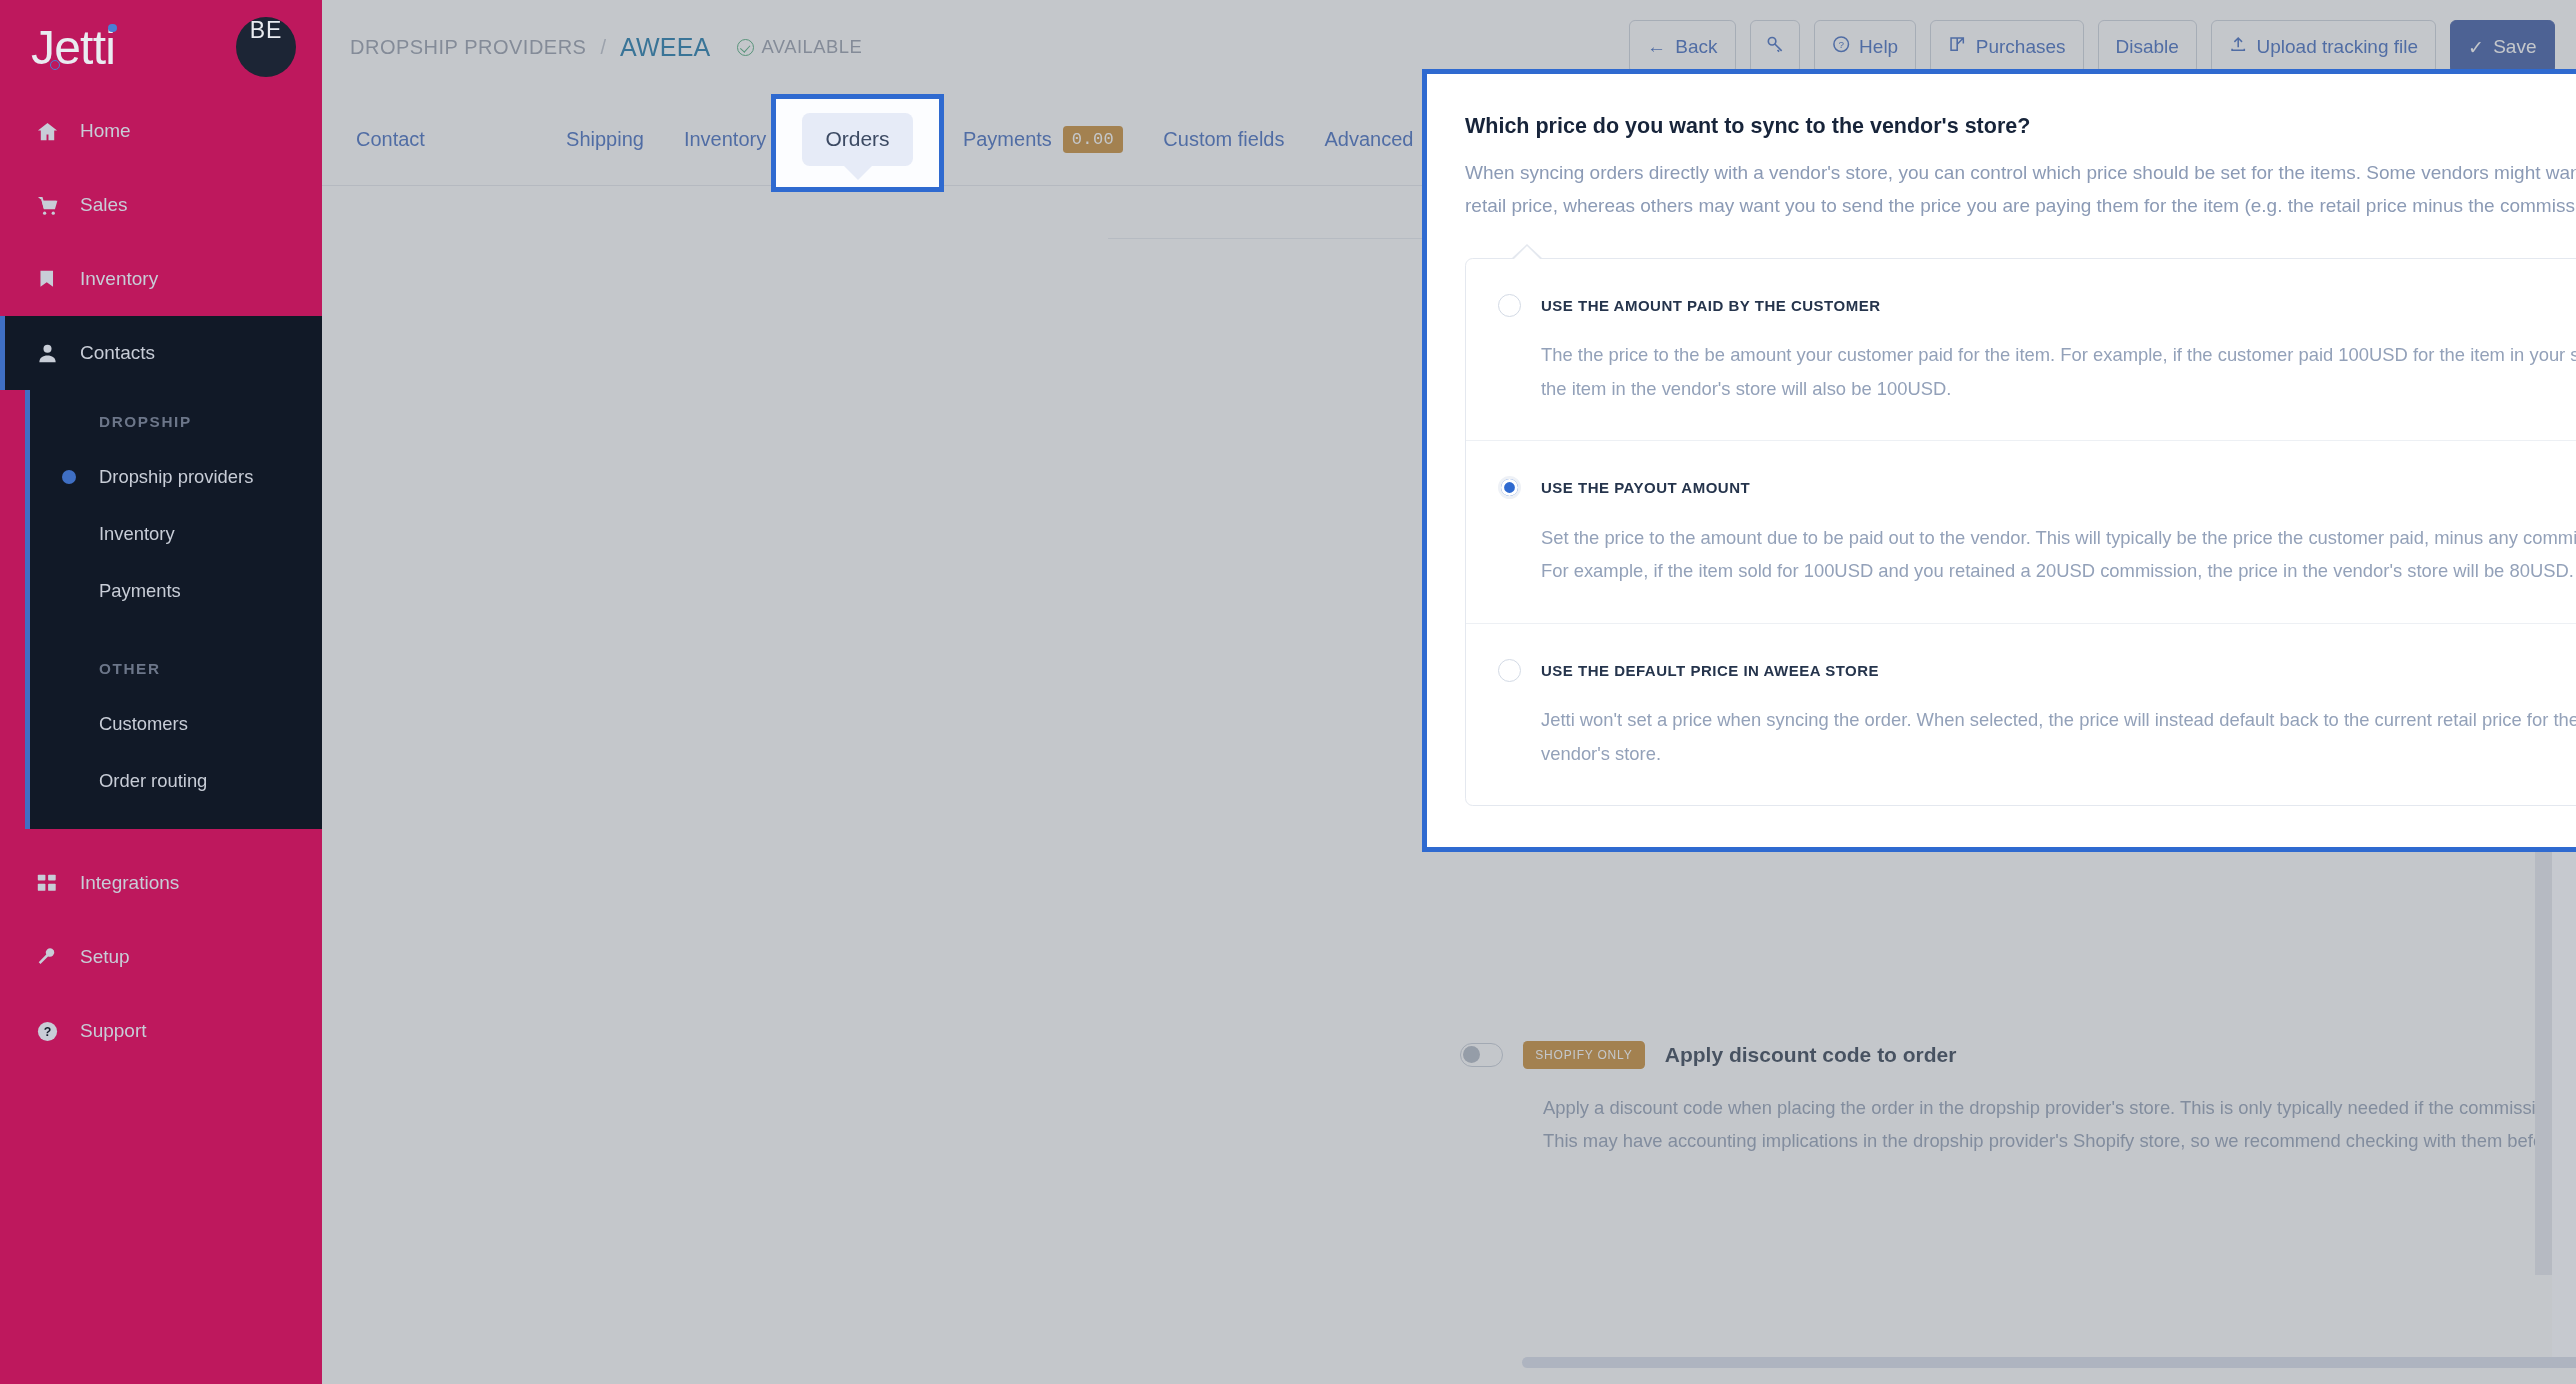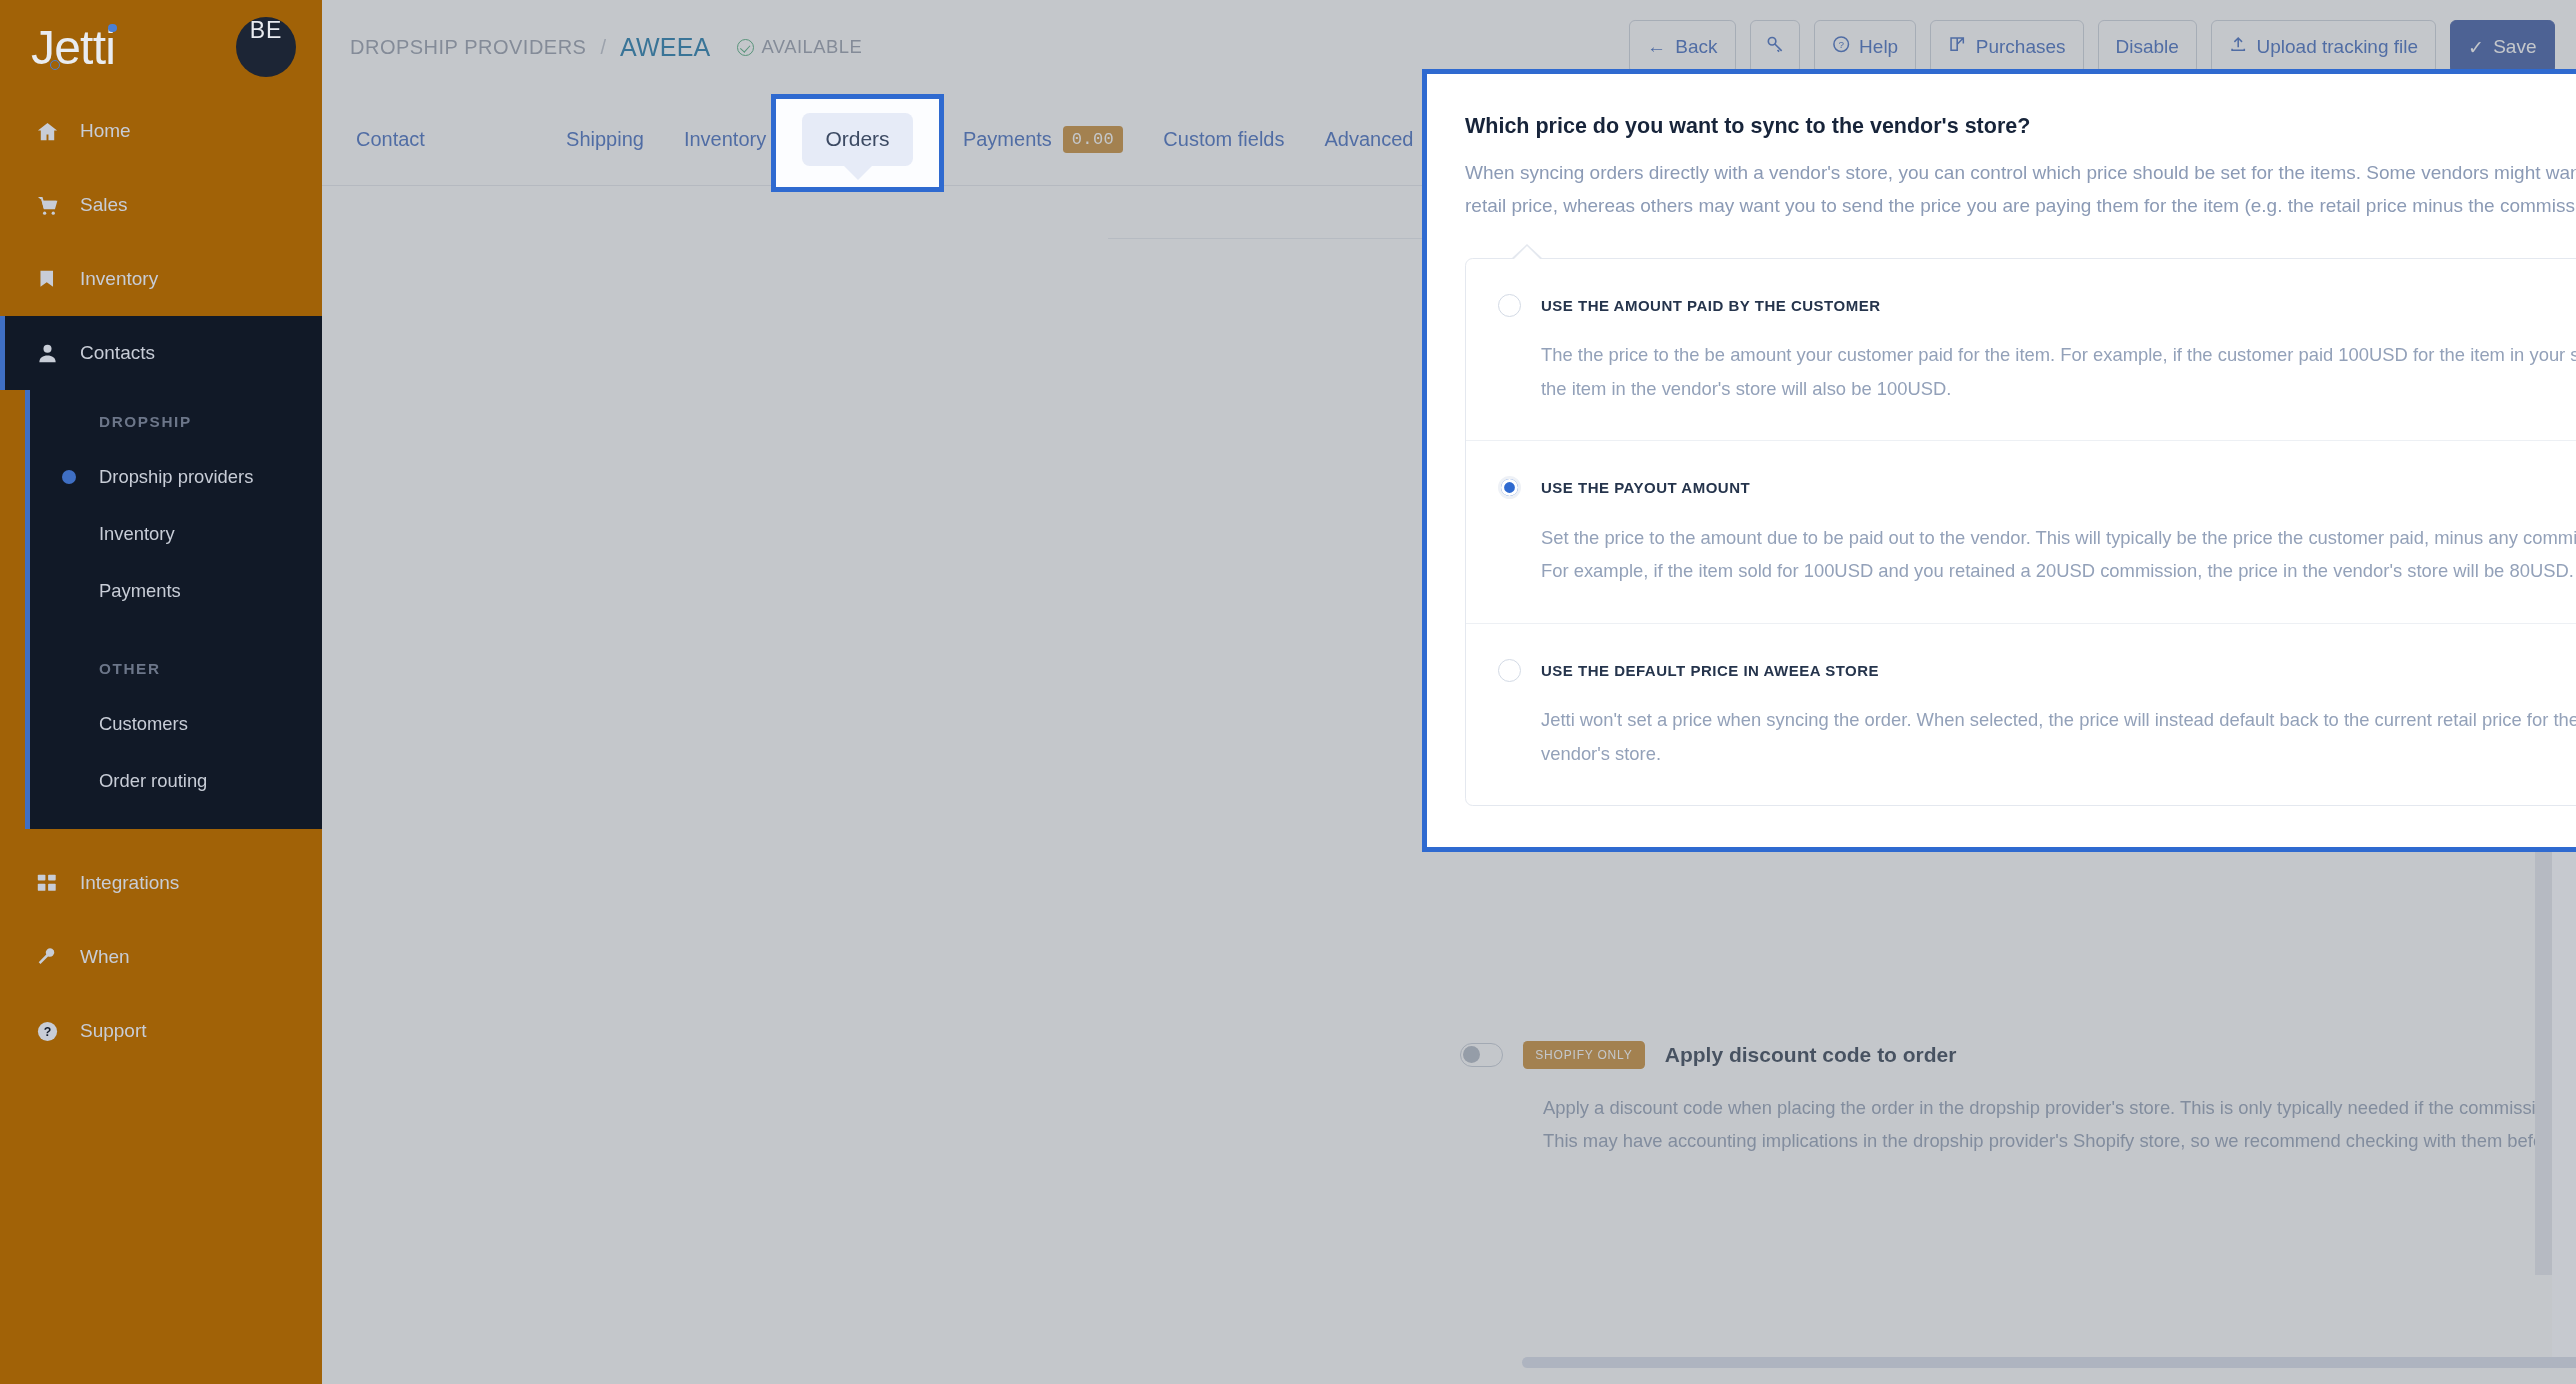--- a/index.html
+++ b/index.html
@@ -7,21 +7,21 @@
     width: 2576px; height: 1385px;
     font-family: "Liberation Sans", sans-serif;
     background: #0f1724;
     overflow: hidden;
   }
   #app { position: relative; width: 2576px; height: 1385px; display: flex; }
 
   
   #sidebar {
     width: 322px; height: 1385px; flex: 0 0 322px;
-    background: #a16207;
+    background: #be185d;
     position: relative;
     color: #c9ced8;
   }
   .brand-row {
     height: 94px; display: flex; align-items: center;
     justify-content: space-between; padding: 0 26px 0 31px;
   }
   .logo { position: relative; font-size: 48px; letter-spacing: -0.8px; color: #e9ecf1; font-weight: 400; }
   .logo .dot-top {
     position: absolute; right: -1.5px; top: 4.6px;
@@ -319,21 +319,21 @@
             </svg>
         </span>
         <span>Integrations</span>
       </div>
       <div class="nav-item">
         <span class="ico">
           <svg width="21.5" height="21.5" viewBox="0 0 24 24" fill="#c8cdd7">
               <path d="M20 5a5 5 0 0 1-6.6 6.6L5 20l-2-2 8.4-8.4A5 5 0 0 1 18 3z"></path>
             </svg>
         </span>
-        <span>When</span>
+        <span>Setup</span>
       </div>
       <div class="nav-item">
         <span class="ico">
           <svg width="23" height="23" viewBox="0 0 24 24" fill="#c8cdd7" style="font-size:25px">
               <circle cx="12" cy="12" r="10"></circle>
               <text x="12" y="17" font-size="13" font-family="Liberation Sans" text-anchor="middle" fill="#151d2c" font-weight="700">?</text>
             </svg>
         </span>
         <span>Support</span>
       </div>

